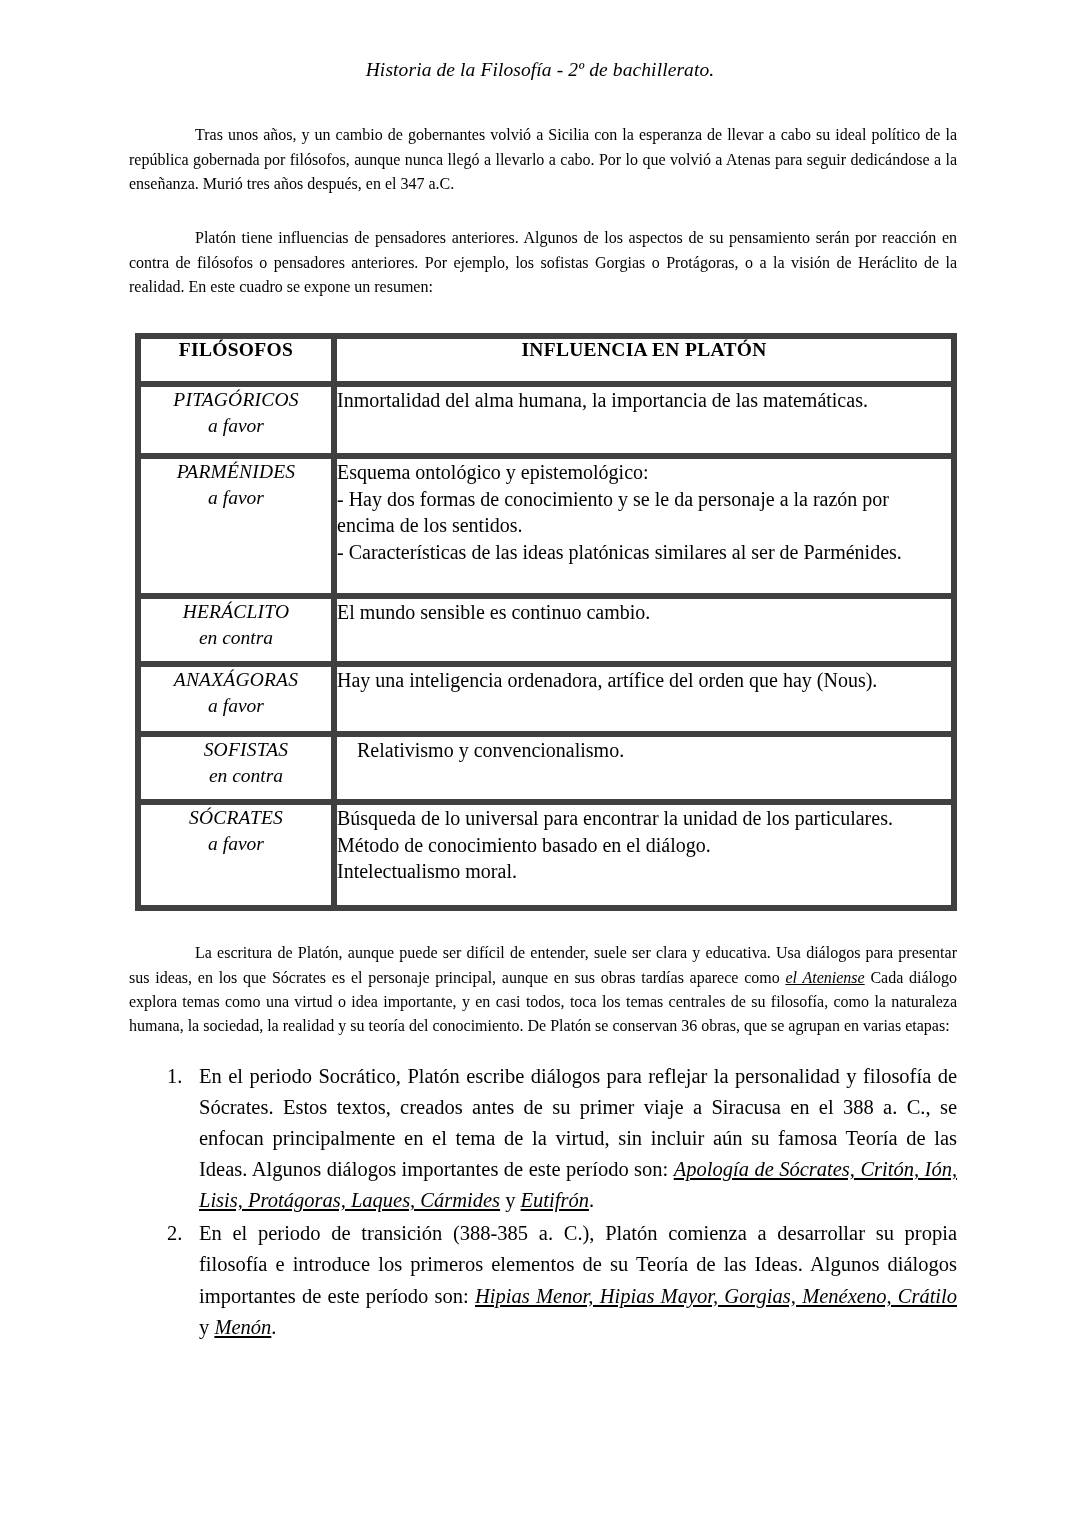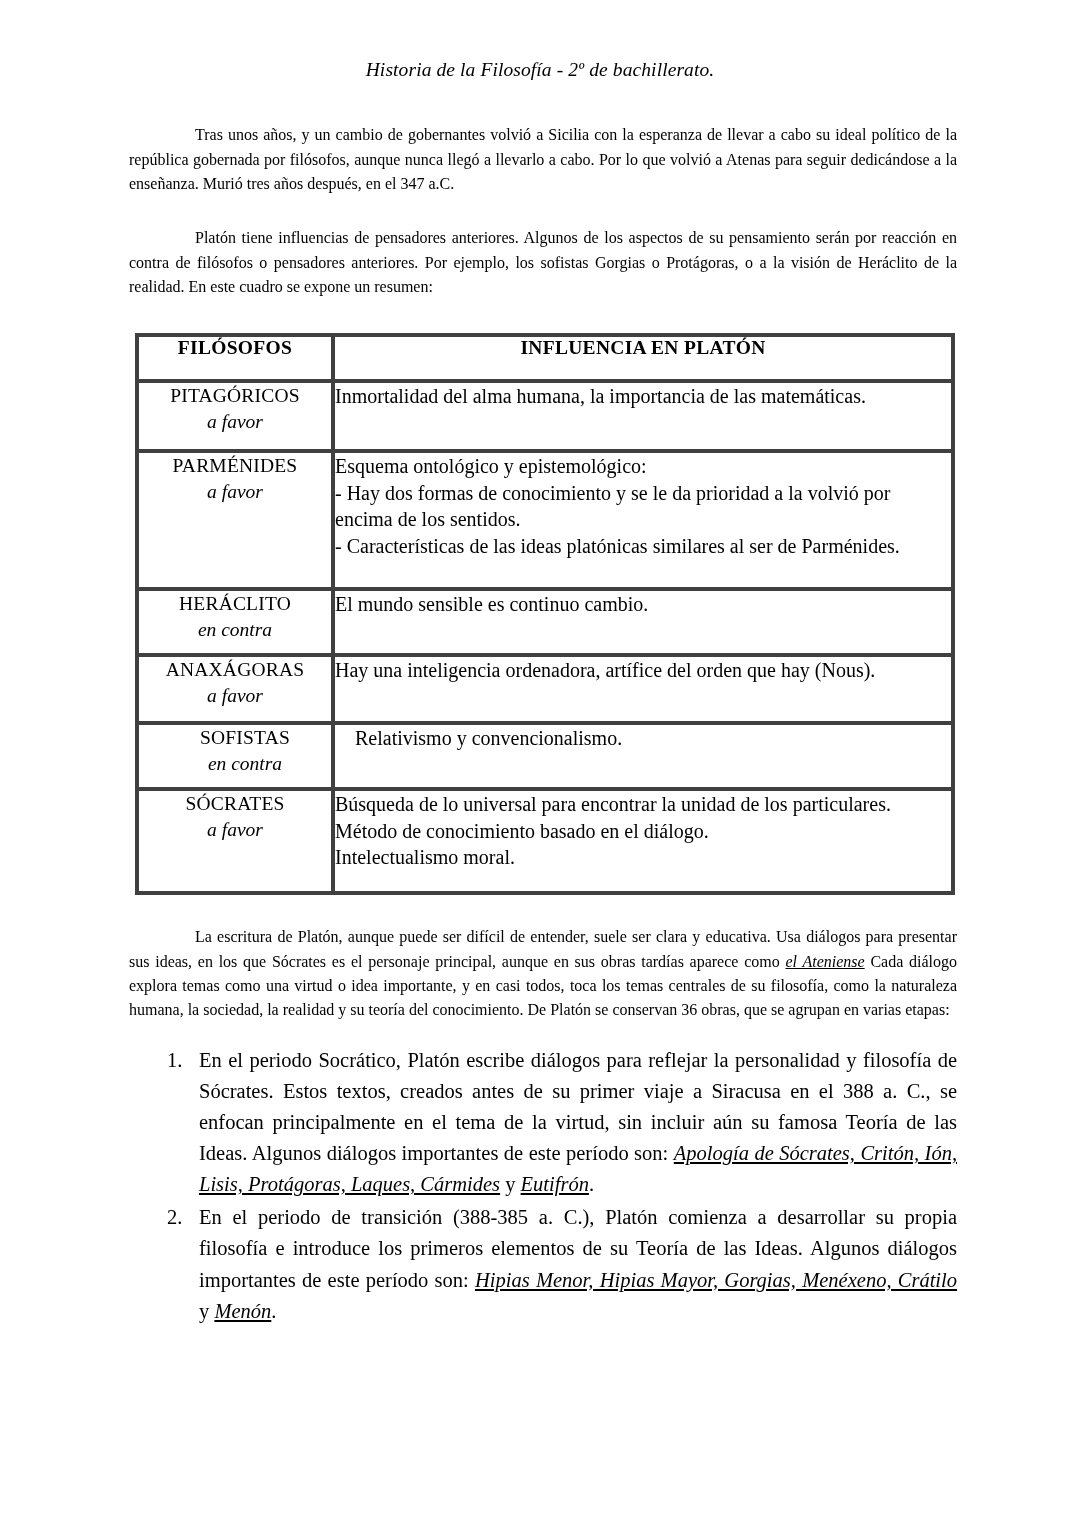--- a/index.html
+++ b/index.html
@@ -60,21 +60,21 @@
     margin-left: 6px;
   }
   table.influences {
     border-collapse: collapse;
     width: 816px;
     table-layout: fixed;
     background: #fff;
   }
   table.influences th,
   table.influences td {
-    border: 4px solid #404040;
+    border: 6px solid #404040;
     vertical-align: top;
     padding: 0;
   }
   col.col-phil { width: 196px; }
   col.col-infl { width: 620px; }
 
   th.head-cell {
     text-align: center;
     font-weight: bold;
     font-size: 19.5px;
@@ -85,20 +85,21 @@
 
   td.phil-cell {
     text-align: center;
     font-size: 19.5px;
     line-height: 1.3;
     padding: 11px 6px 11px 6px;
   }
   td.phil-cell .phil-name {
     display: block;
     letter-spacing: 0.2px;
+    font-style: italic;
   }
   td.phil-cell .phil-stance {
     display: block;
     font-style: italic;
   }
 
   td.infl-cell {
     font-size: 20px;
     line-height: 1.33;
     padding: 10px 10px 10px 10px;
@@ -177,21 +178,21 @@
             </td>
           </tr>
 
           <tr class="r-parme">
             <td class="phil-cell">
               <span class="phil-name">PARMÉNIDES</span>
               <span class="phil-stance">a favor</span>
             </td>
             <td class="infl-cell">
               <span class="line">Esquema ontológico y epistemológico:</span>
-              <span class="line">- Hay dos formas de conocimiento y se le da prioridad a la volvió por encima de los sentidos.</span>
+              <span class="line">- Hay dos formas de conocimiento y se le da personaje a la razón por encima de los sentidos.</span>
               <span class="line">- Características de las ideas platónicas similares al ser de Parménides.</span>
             </td>
           </tr>
 
           <tr class="r-herac">
             <td class="phil-cell">
               <span class="phil-name">HERÁCLITO</span>
               <span class="phil-stance">en contra</span>
             </td>
             <td class="infl-cell">

